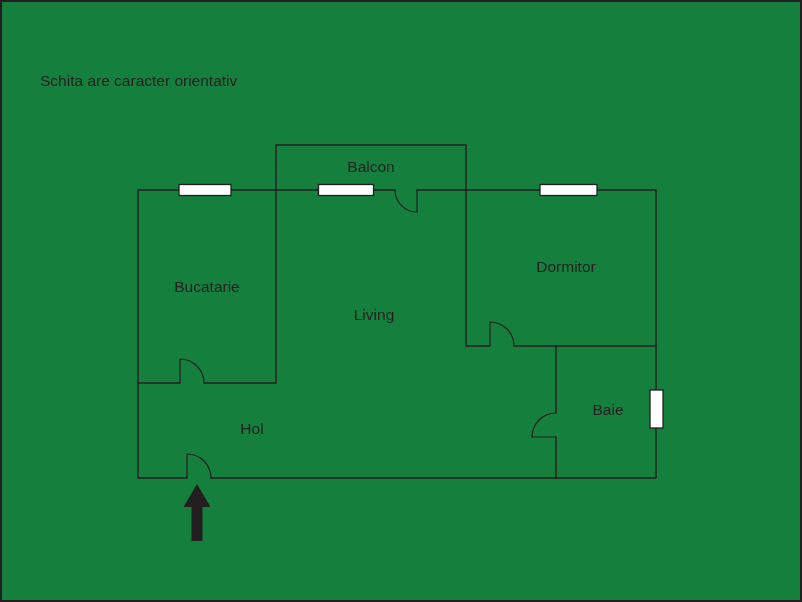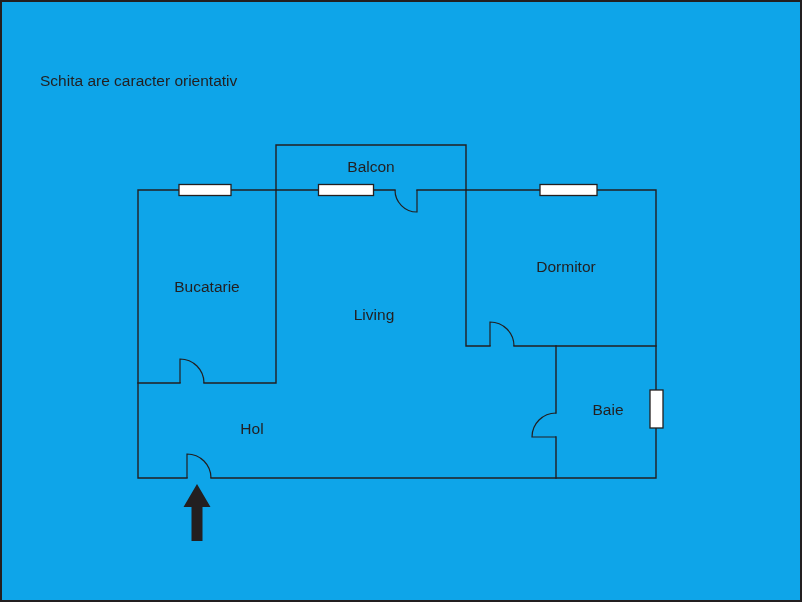--- a/index.html
+++ b/index.html
@@ -4,21 +4,21 @@
 <style>
   html, body {
     margin: 0;
     padding: 0;
     background: #ffffff;
   }
   .canvas {
     position: relative;
     width: 802px;
     height: 602px;
-    background: #0ea5e9;
+    background: #15803d;
     overflow: hidden;
   }
   svg { display: block; }
   .page-border {
     fill: none;
     stroke: #231f20;
     stroke-width: 2;
   }
   .wall {
     fill: none;

